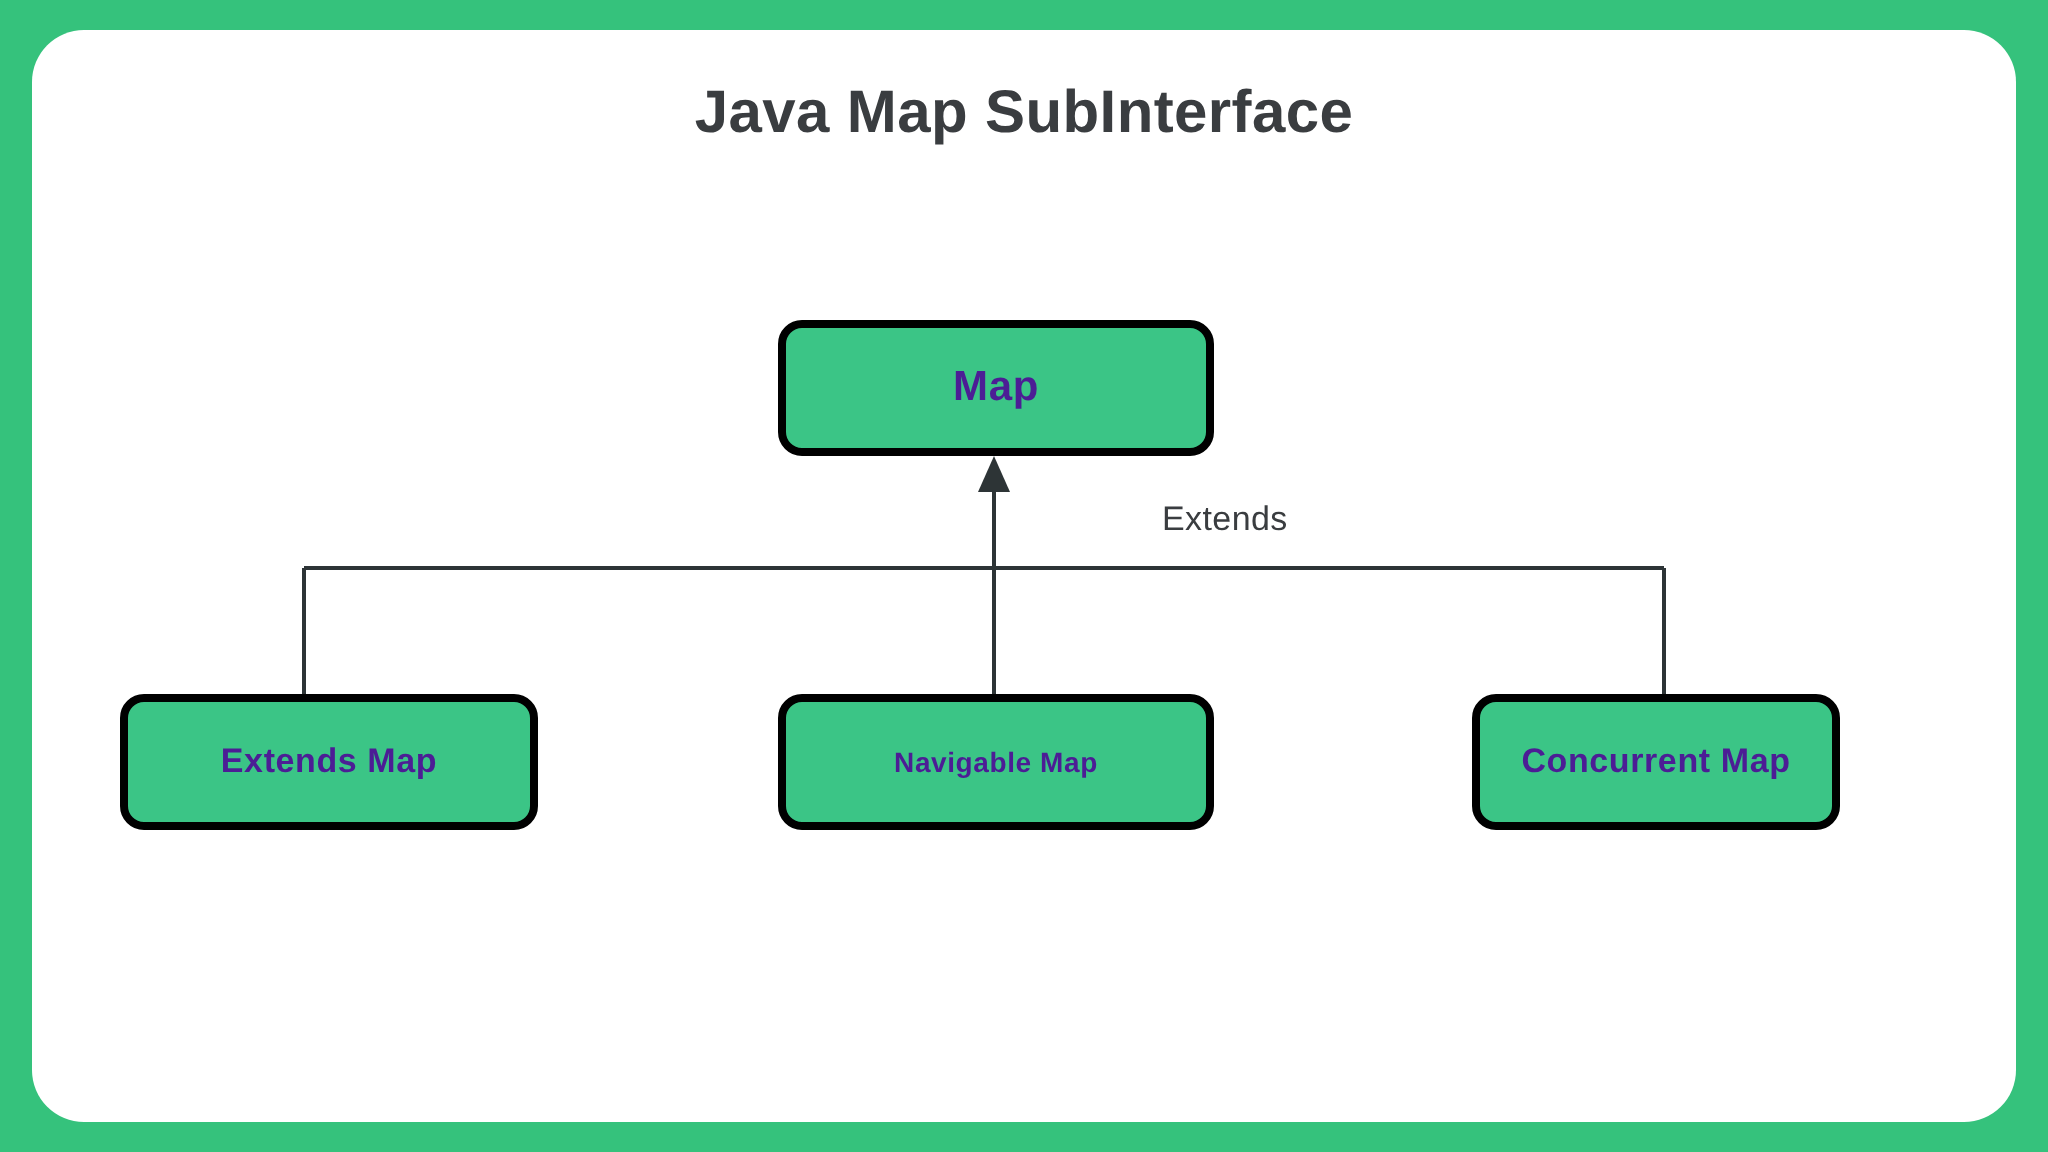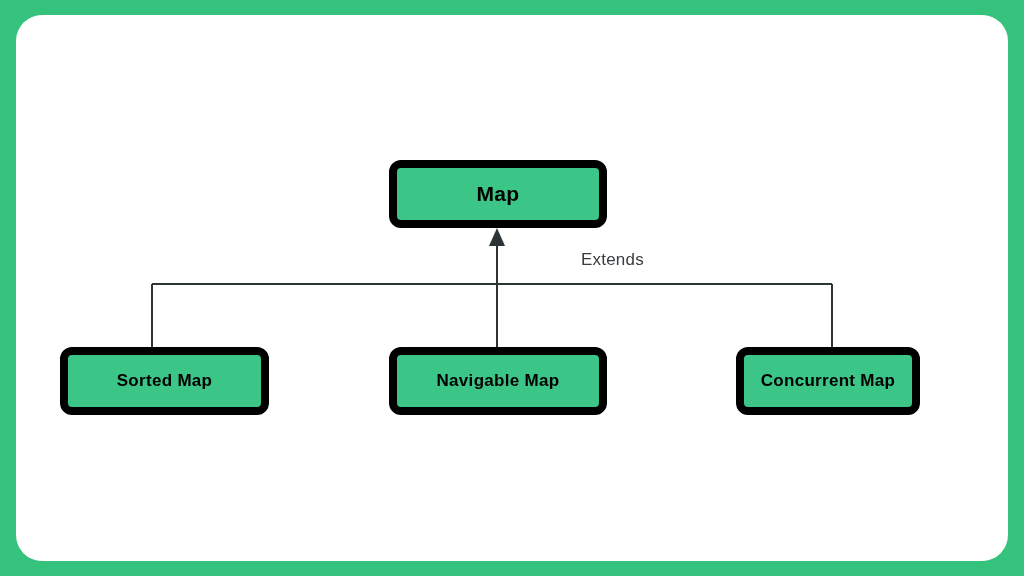--- a/index.html
+++ b/index.html
@@ -37,26 +37,26 @@
     text-align: center;
     font-size: 30px;
     font-weight: bold;
     color: #3a3d40;
     letter-spacing: 0.2px;
   }
   .node-box {
     position: absolute;
     box-sizing: border-box;
     background: #3bc586;
-    border: 8px solid #000000;
+    border: 4px solid #000000;
     border-radius: 12px;
     display: flex;
     align-items: center;
     justify-content: center;
-    color: #000000;
+    color: #4c1d95;
     font-weight: bold;
     letter-spacing: 0.3px;
   }
   #node-map {
     left: 389px;
     top: 160px;
     width: 218px;
     height: 68px;
     font-size: 21px;
   }
@@ -65,21 +65,21 @@
     top: 347px;
     width: 209px;
     height: 68px;
     font-size: 17px;
   }
   #node-navigable-map {
     left: 389px;
     top: 347px;
     width: 218px;
     height: 68px;
-    font-size: 17px;
+    font-size: 14px;
   }
   #node-concurrent-map {
     left: 736px;
     top: 347px;
     width: 184px;
     height: 68px;
     font-size: 17px;
   }
   #connector-svg {
     position: absolute;
@@ -99,40 +99,41 @@
     letter-spacing: 0.2px;
   }
 </style>
 </head>
 <body>
 
 <div id="stage">
 
   <div id="card"></div>
 
+  <div id="diagram-title">Java Map SubInterface</div>
 
   <svg id="connector-svg" viewBox="0 0 1024 576" xmlns="http://www.w3.org/2000/svg">
     <g stroke="#2d3436" stroke-width="2" fill="none">
       <line x1="497" y1="284" x2="497" y2="240"></line>
       <line x1="152" y1="284" x2="832" y2="284"></line>
       <line x1="152" y1="284" x2="152" y2="347"></line>
       <line x1="497" y1="284" x2="497" y2="347"></line>
       <line x1="832" y1="284" x2="832" y2="347"></line>
     </g>
     <polygon points="497,228 489,246 505,246" fill="#2d3436" stroke="none"></polygon>
   </svg>
 
   <div id="extends-label">Extends</div>
 
   <div class="node-box" id="node-map">
     <span>Map</span>
   </div>
 
   <div class="node-box" id="node-sorted-map">
-    <span>Sorted Map</span>
+    <span>Extends Map</span>
   </div>
 
   <div class="node-box" id="node-navigable-map">
     <span>Navigable Map</span>
   </div>
 
   <div class="node-box" id="node-concurrent-map">
     <span>Concurrent Map</span>
   </div>
 

